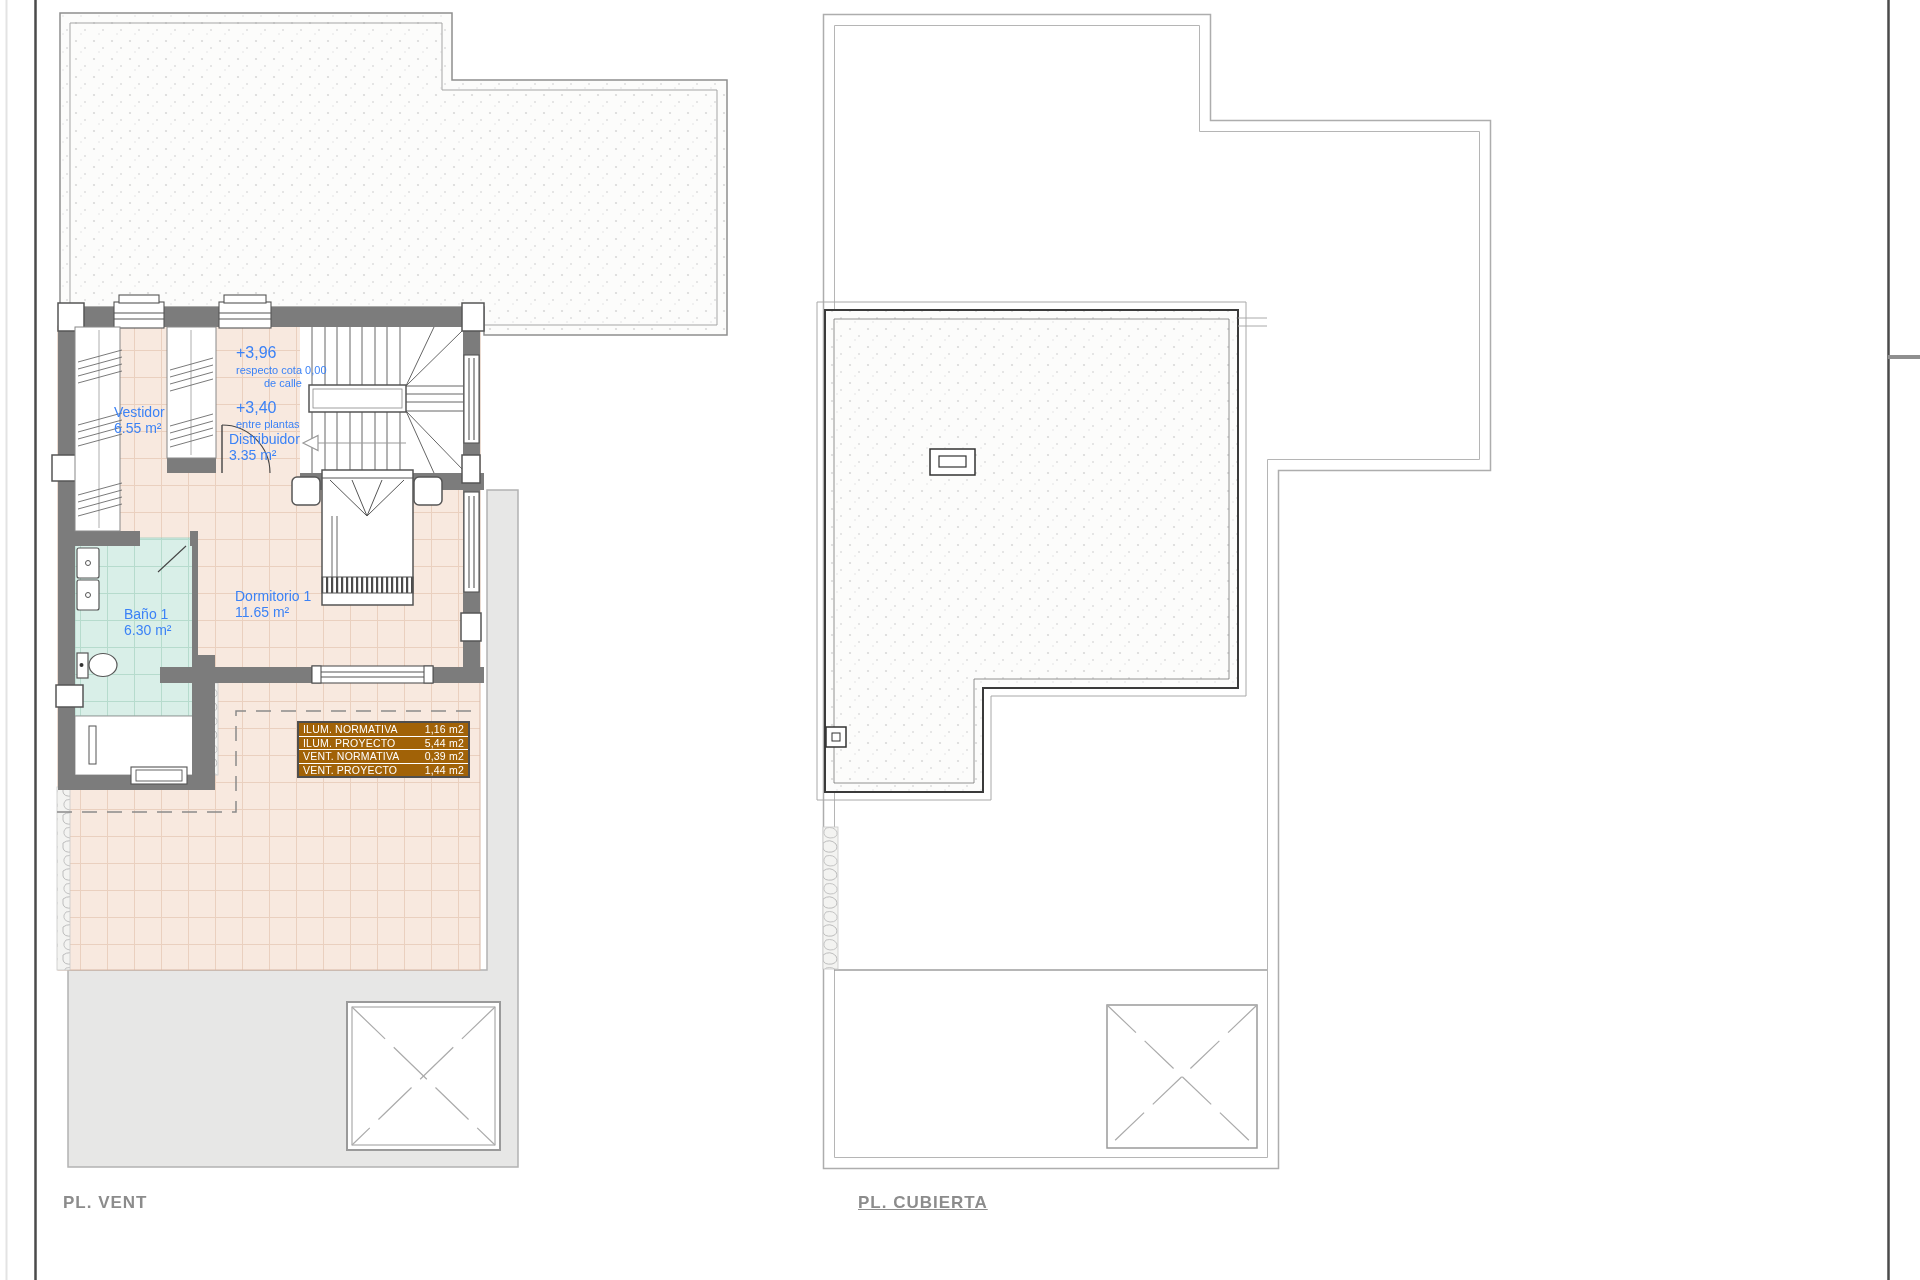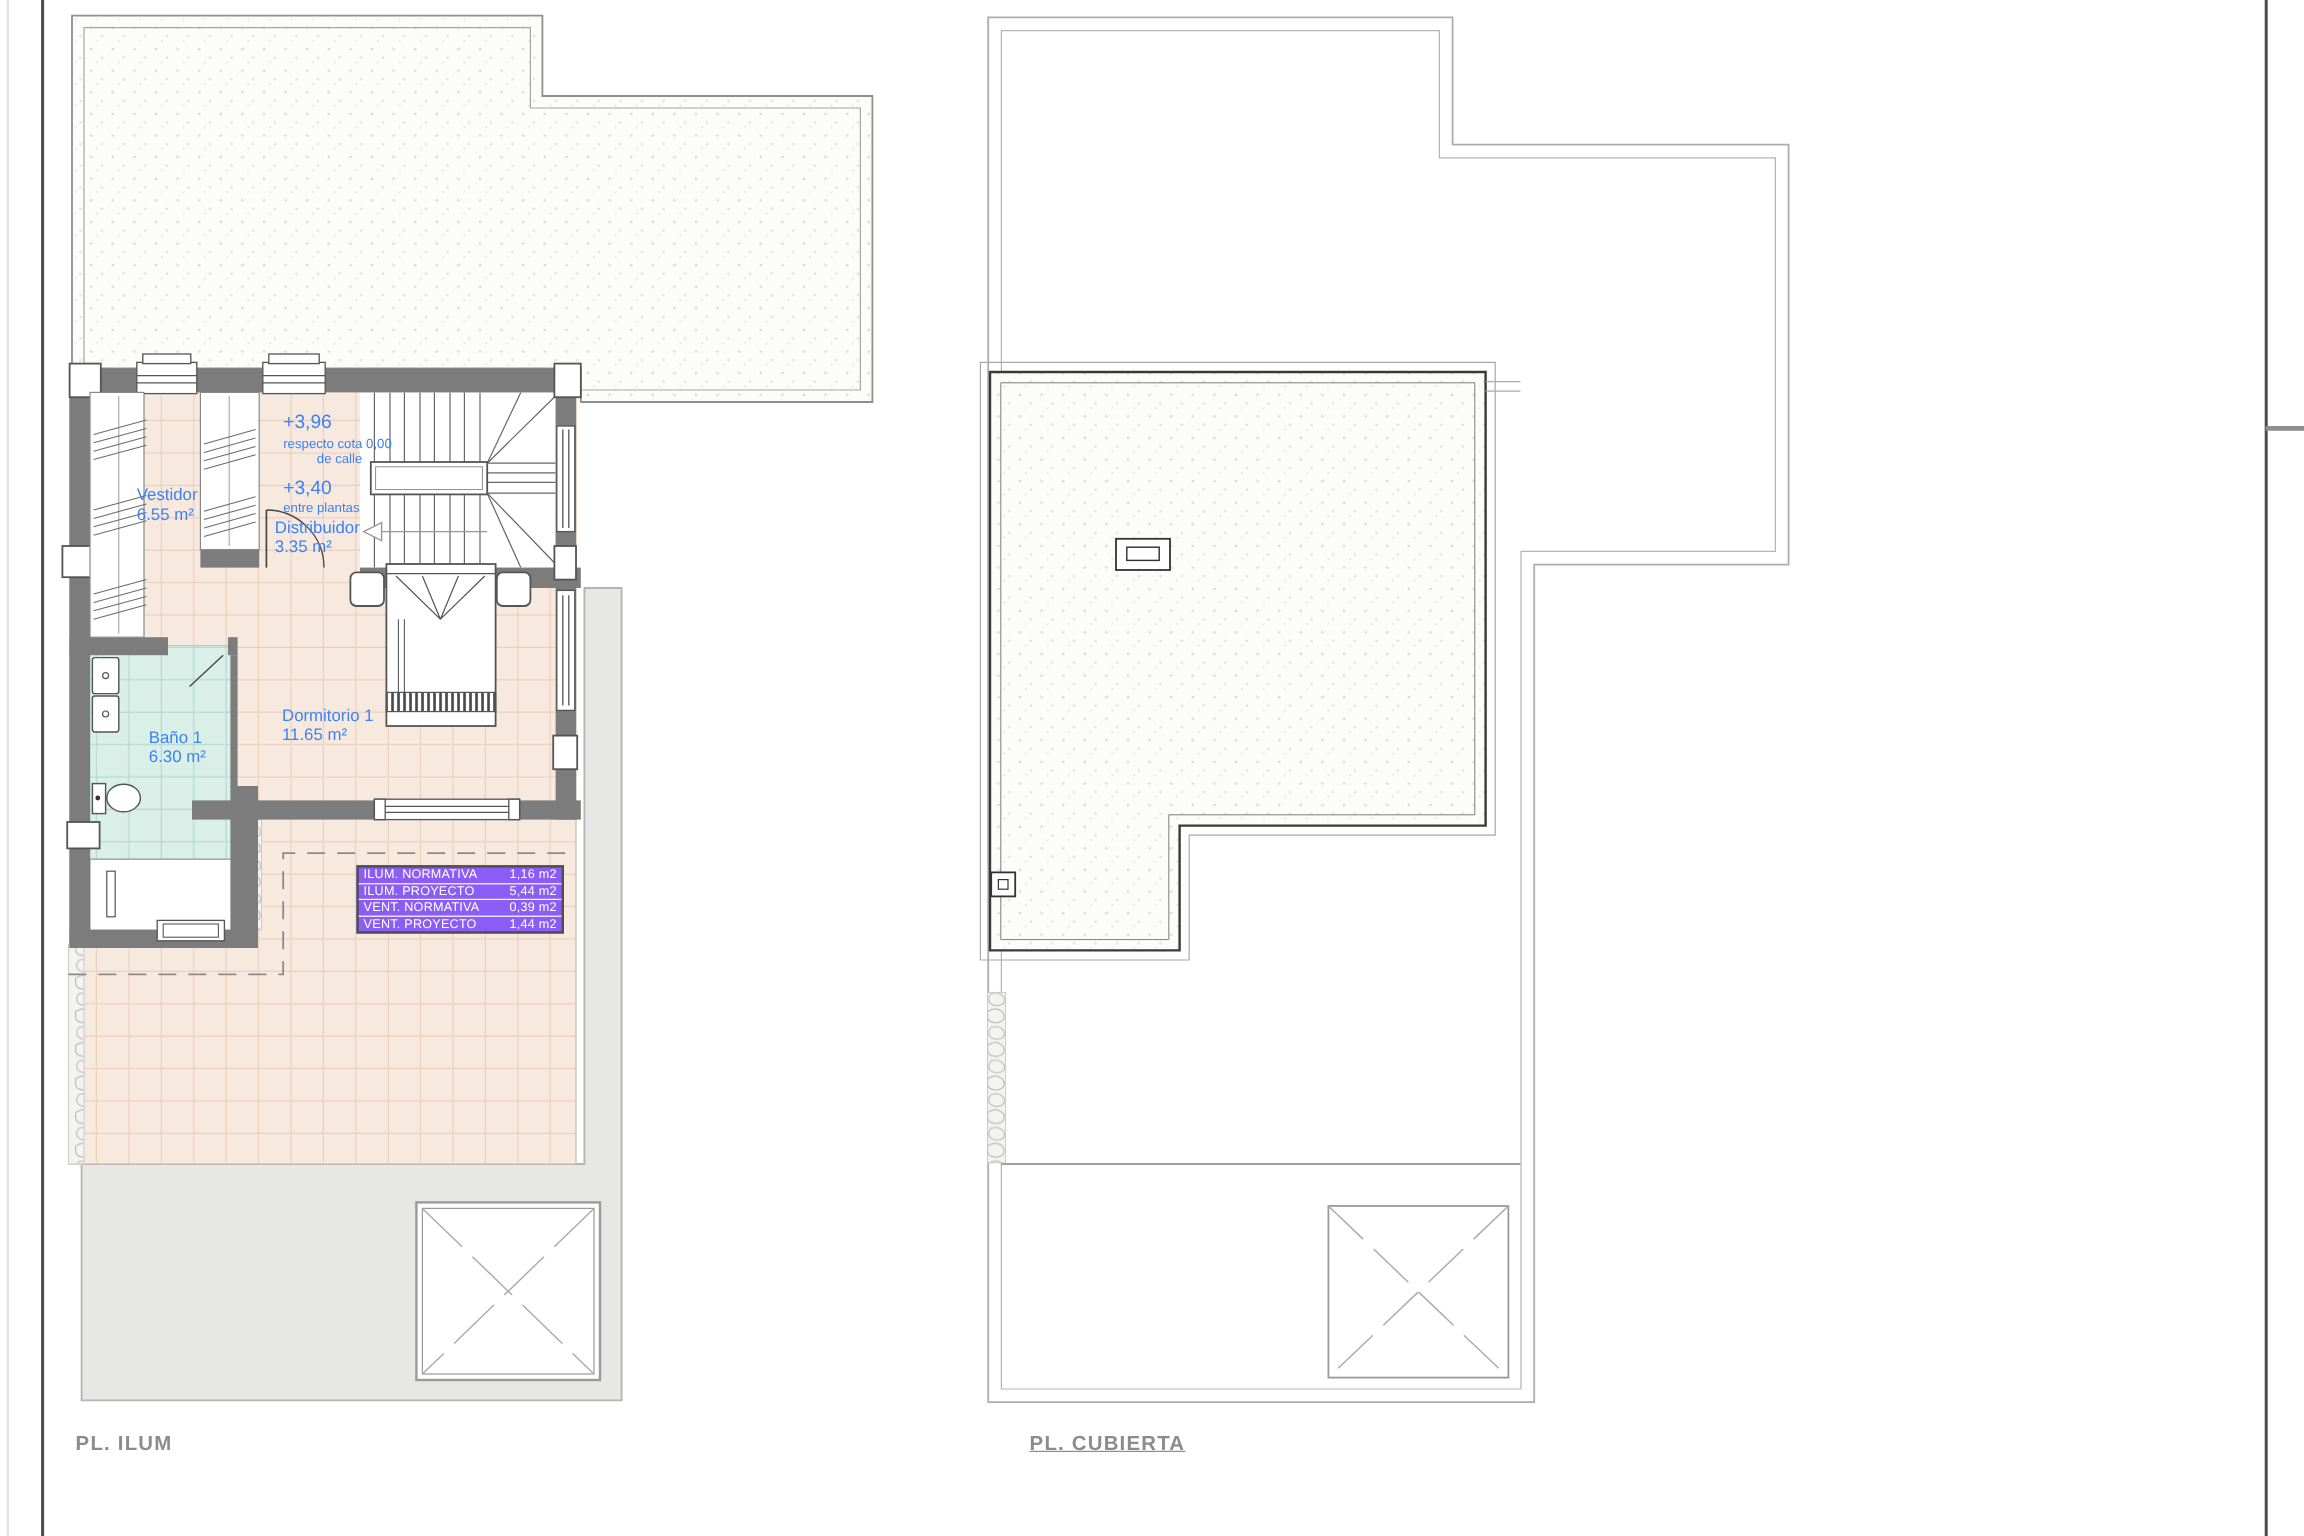--- a/index.html
+++ b/index.html
@@ -6,21 +6,21 @@
   #canvas{position:relative;width:1920px;height:1280px;background:#fff;overflow:hidden;
           font-family:"Liberation Sans", sans-serif;}
   #drawing{position:absolute;left:0;top:0;}
   .lbl{position:absolute;color:#3b82f6;line-height:1.16;white-space:nowrap;}
   .room-name{font-size:14px;}
   .room-area{font-size:14px;}
   .lvl-big{font-size:16px;}
   .lvl-small{font-size:11px;}
   .plan-title{position:absolute;font-size:17px;font-weight:bold;color:#8c8c8c;letter-spacing:1px;white-space:nowrap;}
   
-  #ilum-table{position:absolute;left:297px;top:721px;width:173px;background:#8b5cf6;
+  #ilum-table{position:absolute;left:297px;top:721px;width:173px;background:#a16207;
               border:2px solid #4f4f4f;box-sizing:border-box;}
   #ilum-table .irow{display:flex;justify-content:space-between;align-items:center;
               height:12.5px;padding:0 4px;border-top:1px solid #ffffff;}
   #ilum-table .irow:first-child{border-top:none;}
   #ilum-table .ilabel,#ilum-table .ivalue{font-size:10.5px;color:#ffffff;letter-spacing:0.2px;}
   
   #surf-table{position:absolute;left:533px;top:1152px;width:220px;border-collapse:collapse;
               background:#fff;}
   #surf-table th{border:1.8px solid #1a1a1a;font-size:16.5px;font-weight:normal;
               height:24px;text-align:center;color:#111;}
@@ -277,17 +277,17 @@
     <div class="irow">
       <span class="ilabel">VENT. NORMATIVA</span>
       <span class="ivalue">0,39 m2</span>
     </div>
     <div class="irow">
       <span class="ilabel">VENT. PROYECTO</span>
       <span class="ivalue">1,44 m2</span>
     </div>
   </div>
 
-  <div class="plan-title" style="left:63px;top:1193px;">PL. ILUM</div>
+  <div class="plan-title" style="left:63px;top:1193px;">PL. VENT</div>
   <div class="plan-title" style="left:858px;top:1193px;text-decoration:underline;">PL. CUBIERTA</div>
 
 
 </div>
 
 </body></html>

